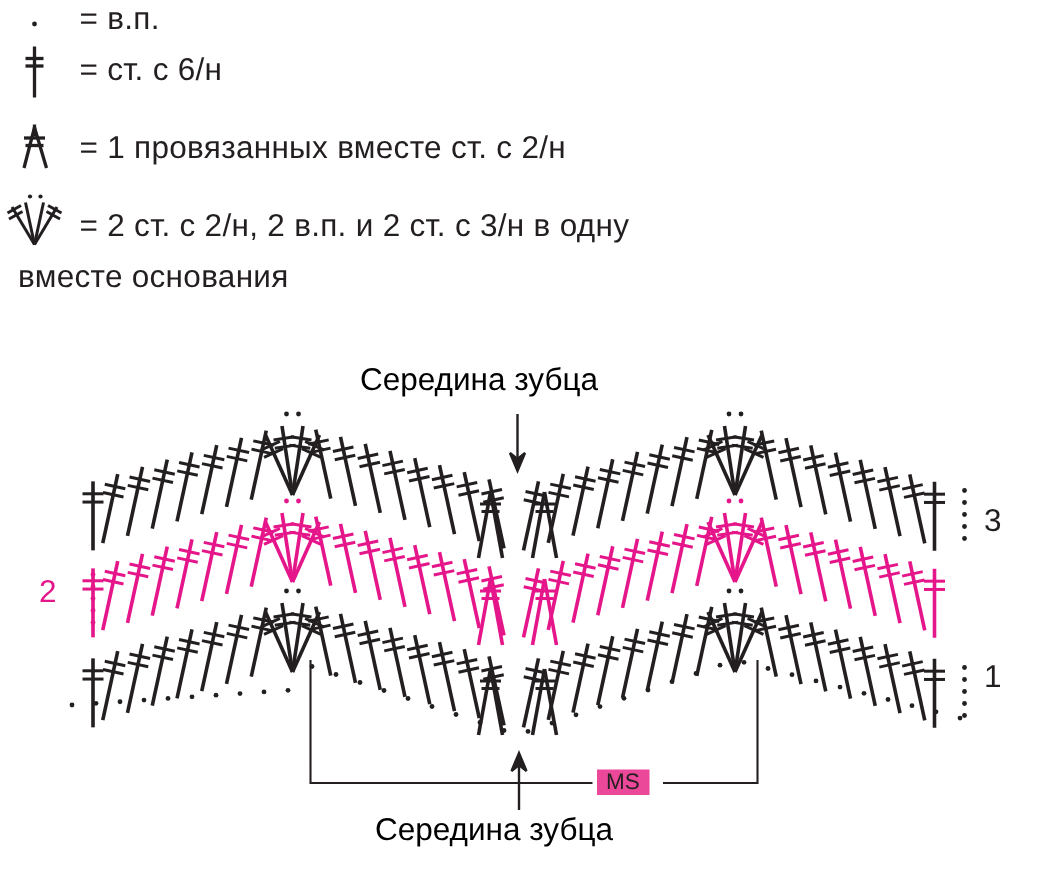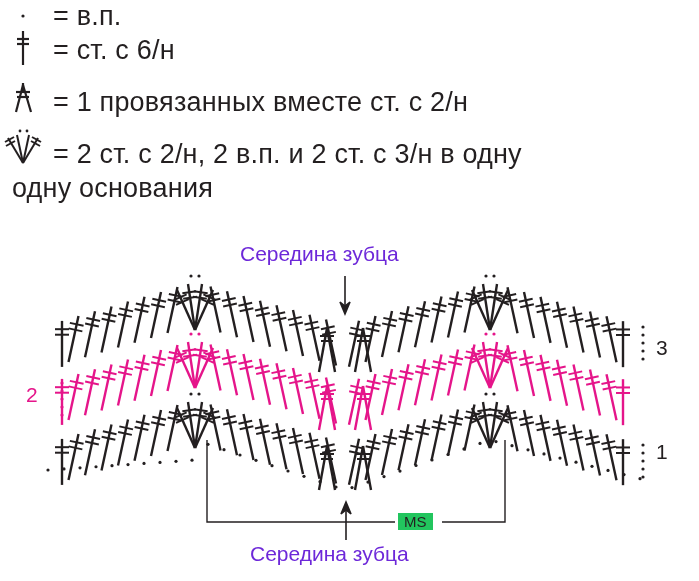--- a/index.html
+++ b/index.html
@@ -1,32 +1,32 @@
 <!DOCTYPE html>
 <html><head>
 <meta charset="utf-8">
 <style>
   html, body { margin: 0; padding: 0; background: #ffffff; }
   body { width: 699px; height: 581px; position: relative; overflow: hidden;
          font-family: "Liberation Sans", "DejaVu Sans", sans-serif; color: #231f20; }
-  .legend-text { position: absolute; font-size: 27px; letter-spacing: 0.2px; white-space: nowrap; color: #231f20; }
-  .chart-label { position: absolute; font-size: 21px; white-space: nowrap; color: #6d28d9; }
+  .legend-text { position: absolute; font-size: 21px; letter-spacing: 0.2px; white-space: nowrap; color: #231f20; }
+  .chart-label { position: absolute; font-size: 21px; white-space: nowrap; color: #000000; }
   .row-num { position: absolute; font-size: 21px; }
-  .ms-label { position: absolute; font-size: 15px; background: #22c55e; padding: 0 6px; }
+  .ms-label { position: absolute; font-size: 15px; background: #ec4899; padding: 0 6px; }
   svg { position: absolute; left: 0; top: 0; }
 </style>
 </head>
 <body>
 
 <div>
   <div class="legend-text" style="left:53px; top:1px;">= в.п.</div>
   <div class="legend-text" style="left:53px; top:35px;">= ст. с 6/н</div>
   <div class="legend-text" style="left:53px; top:87px;">= 1 провязанных вместе ст. с 2/н</div>
   <div class="legend-text" style="left:53px; top:139px;">= 2 ст. с 2/н, 2 в.п. и 2 ст. с 3/н в одну</div>
-  <div class="legend-text" style="left:12px; top:173px;">одну основания</div>
+  <div class="legend-text" style="left:12px; top:173px;">вместе основания</div>
 </div>
 
 <svg width="699" height="581" viewBox="0 0 699 581">
 
   <g>
     <circle cx="23" cy="16" r="1.6" fill="#231f20"></circle>
   </g>
   <g stroke="#231f20" stroke-width="2.2" fill="none">
     <line x1="23" y1="31" x2="23" y2="65"></line>
     <line x1="17" y1="39" x2="29" y2="39"></line>

